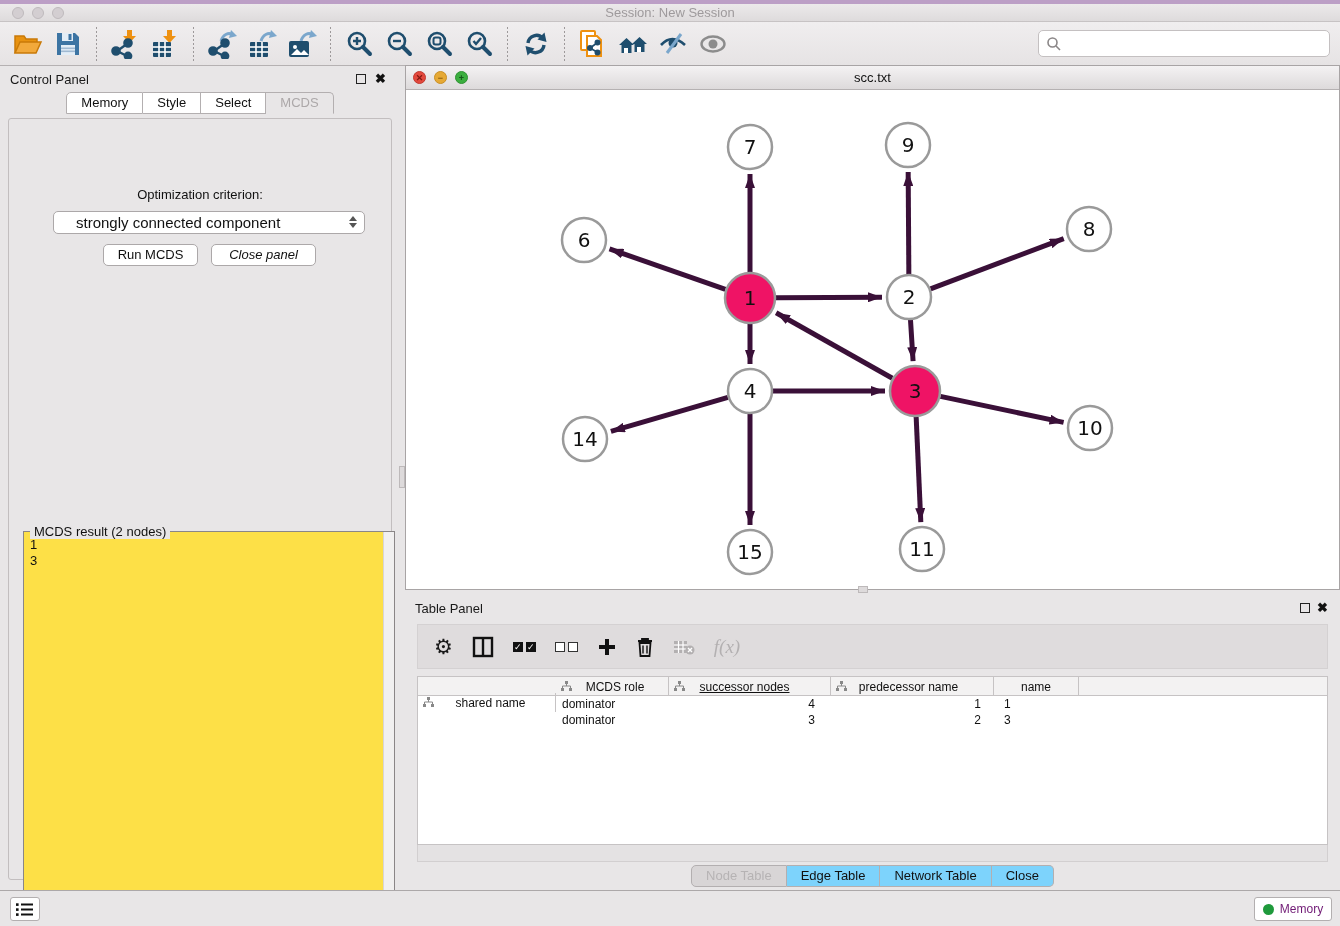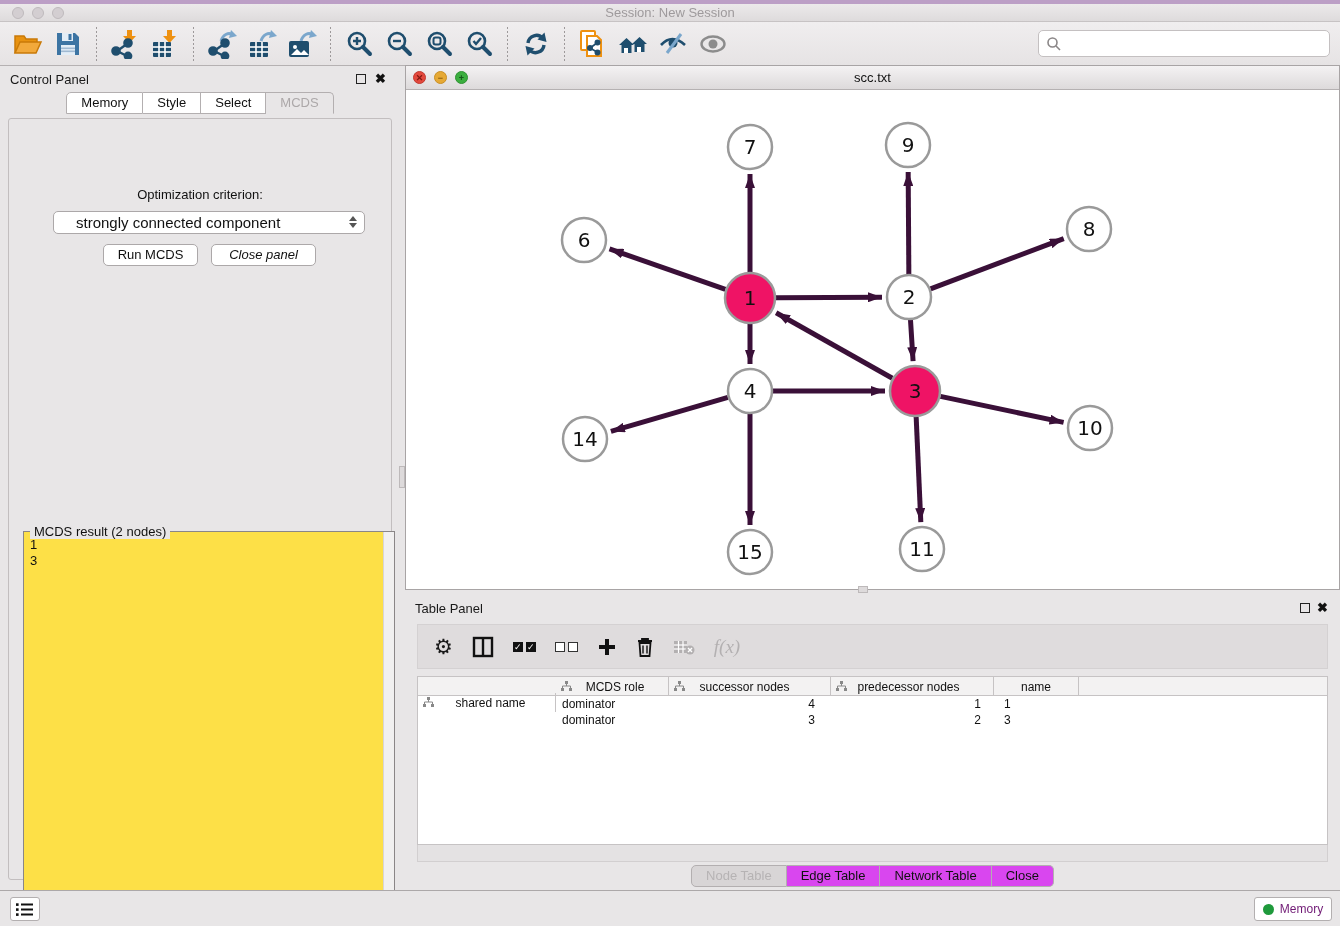--- a/index.html
+++ b/index.html
@@ -90,21 +90,21 @@
   .th .hdr-ico{position:absolute;left:5px;top:4px;}
   .tr{display:flex;height:16px;}
   .td{font-size:12px;color:#111;line-height:16px;overflow:hidden;}
   .c0{width:138px;padding-left:8px;margin-top:16px;}
   .c1{width:113px;padding-left:6px;}
   .c2{width:162px;text-align:right;padding-right:16px;}
   .c3{width:163px;text-align:right;padding-right:13px;}
   .c4{width:85px;padding-left:10px;}
   #tp-scrollstrip{position:absolute;left:12px;top:250px;width:911px;height:17px;background:#E4E2E3;border:1px solid #D2CFD0;border-top:none;}
   #tp-tabs{position:absolute;left:0;top:270px;width:100%;display:flex;justify-content:center;}
-  .tp-tab{height:22px;padding:0 14px;font-size:13px;line-height:20px;background:#d946ef;
+  .tp-tab{height:22px;padding:0 14px;font-size:13px;line-height:20px;background:#7dd3fc;
     border:1px solid #B3AFB0;border-left-width:0;color:#111;}
   .tp-tab:first-child{border-left-width:1px;border-radius:5px 0 0 5px;}
   .tp-tab:last-child{border-radius:0 5px 5px 0;}
   .tp-tab.active{background:#D8D5D6;color:#B6B3B4;}
   
   #statusbar{position:absolute;left:0;top:890px;width:1340px;height:36px;background:#E8E6E7;border-top:1px solid #ACA8A9;}
   #list-btn{position:absolute;left:10px;top:6px;width:30px;height:24px;background:#fff;
     border:1px solid #B3AFB0;border-radius:3px;display:flex;align-items:center;justify-content:center;}
   #memory-btn{position:absolute;right:8px;top:6px;width:78px;height:24px;background:#fff;
     border:1px solid #B3AFB0;border-radius:3px;display:flex;align-items:center;justify-content:center;gap:6px;
@@ -472,30 +472,30 @@
         </svg>
         <span>MCDS role</span>
       </div>
       <div class="th c2">
         <svg class="hdr-ico" width="11" height="11" viewBox="0 0 11 11">
           <rect x="4" y="0" width="3" height="3" fill="#888"></rect>
             <rect x="0" y="7" width="3" height="3" fill="#888"></rect>
             <rect x="8" y="7" width="3" height="3" fill="#888"></rect>
           <path d="M5.5 3 v2 M1.5 7 v-2 h8 v2" stroke="#888" fill="none"></path>
         </svg>
-        <span style="margin-left:6px;">successor nodes</span>
+        <span style="margin-left:6px;text-decoration:underline;">successor nodes</span>
       </div>
       <div class="th c3">
         <svg class="hdr-ico" width="11" height="11" viewBox="0 0 11 11">
           <rect x="4" y="0" width="3" height="3" fill="#888"></rect>
             <rect x="0" y="7" width="3" height="3" fill="#888"></rect>
             <rect x="8" y="7" width="3" height="3" fill="#888"></rect>
           <path d="M5.5 3 v2 M1.5 7 v-2 h8 v2" stroke="#888" fill="none"></path>
         </svg>
-        <span style="margin-left:6px;text-align:center;width:100%;">predecessor nodes</span>
+        <span style="margin-left:6px;text-align:center;width:100%;">predecessor name</span>
       </div>
       <div class="th c4" style="justify-content:center;padding-left:0;">
         <span>name</span>
       </div>
     </div>
     <div class="tr">
       <div class="td c0">1</div>
       <div class="td c1">dominator</div>
       <div class="td c2">4</div>
       <div class="td c3">1</div>

